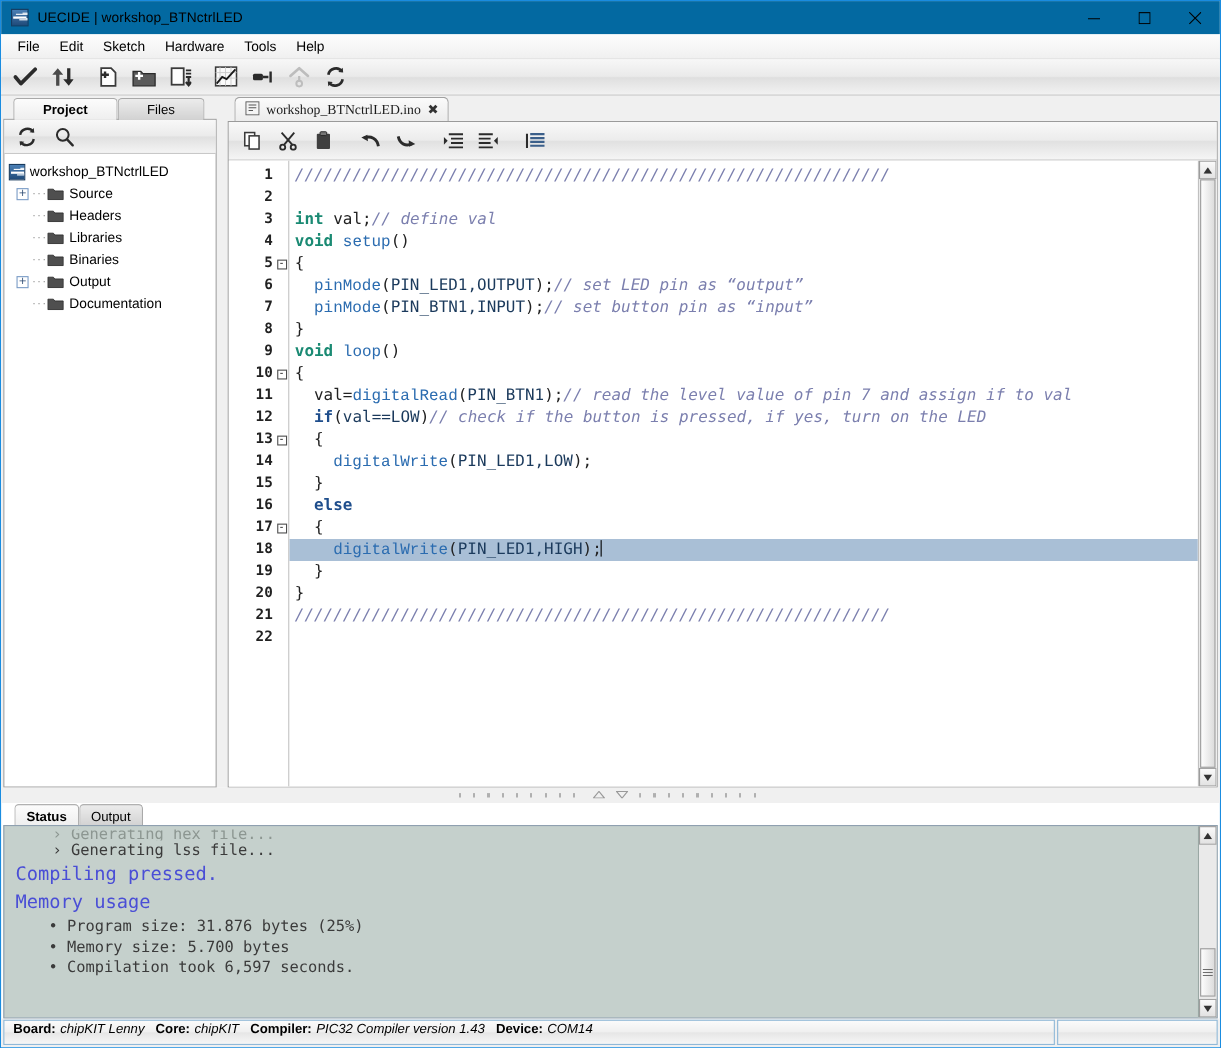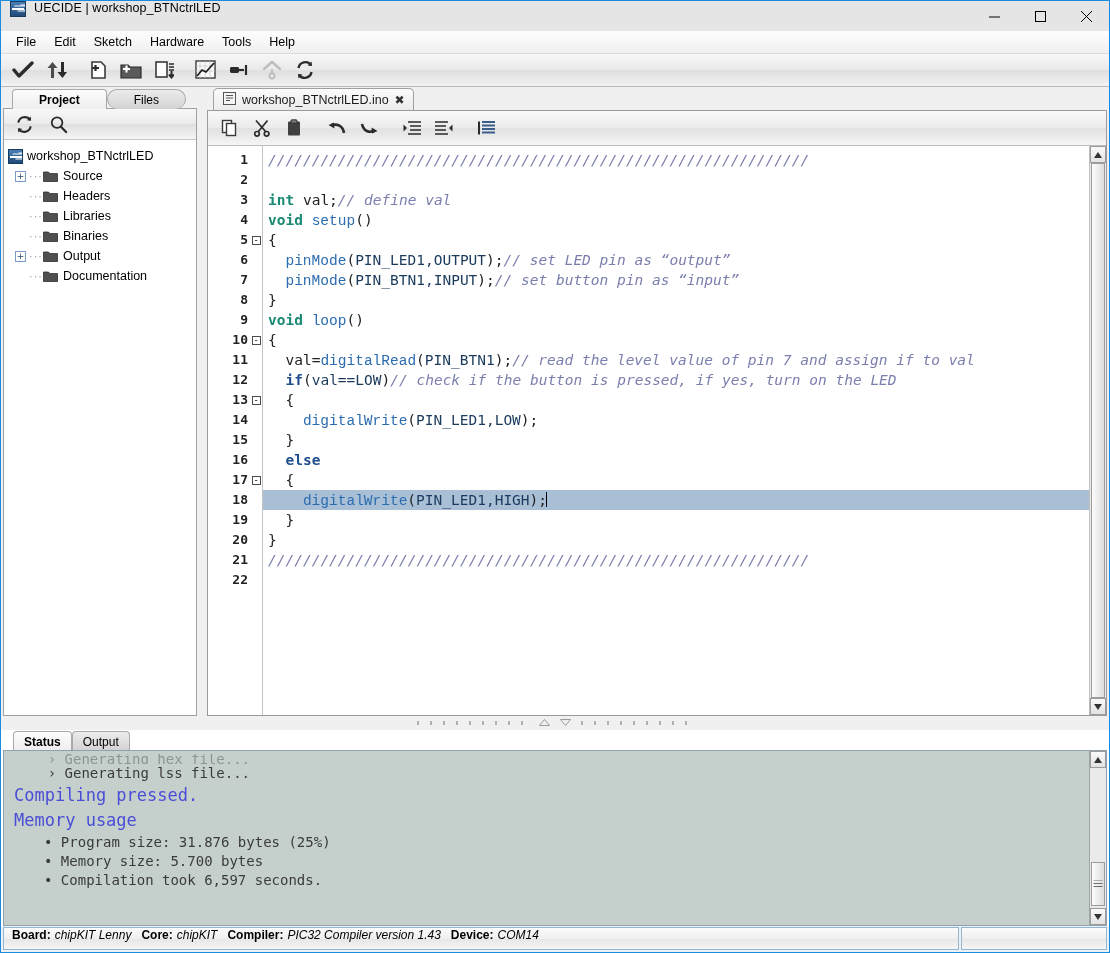--- a/index.html
+++ b/index.html
@@ -5,22 +5,22 @@
   * { box-sizing: border-box; margin: 0; padding: 0; }
   html, body {
     width: 1110px; height: 953px;
     font-family: "Liberation Sans", sans-serif;
     background: #ffffff; overflow: hidden;
   }
   body { display: flex; flex-direction: column; border: 1px solid #1a8ce0; }
 
   
   .titlebar {
-    height: 30px; min-height: 30px; background: #e5e5e5;
-    display: flex; align-items: flex-start; position: relative;
+    height: 30px; min-height: 30px; background: #0369a1;
+    display: flex; align-items: center; position: relative;
   }
   .title-icon {
     width: 16px; height: 16px; margin-left: 9px; margin-right: 8px;
     background: linear-gradient(#4a7fb5, #204b7a);
     border: 1px solid #183a5e; position: relative; overflow: hidden;
   }
   .title-icon::after {
     content: ""; position: absolute; left: 1px; right: 1px; top: 6px; height: 2px;
     background: #ffffff;
     box-shadow: 2px -3px 0 -0.5px #fff, 5px 2px 0 -0.5px #fff, 8px -4px 0 -0.5px #fff, 11px 1px 0 -0.5px #fff;
@@ -57,21 +57,21 @@
   
   .left-panel { width: 194px; min-width: 194px; display: flex; flex-direction: column; }
   .tabstrip { height: 22px; display: flex; align-items: flex-end; padding-left: 9px; }
   .ptab {
     height: 20px; padding: 0 26px; font-size: 12px; display: flex; align-items: center;
     border: 1px solid #a9a9a9; border-bottom: none;
     border-radius: 4px 4px 0 0; background: linear-gradient(#f2f2f2, #d8d8d8);
     color: #000; position: relative;
   }
   .ptab.active { font-weight: bold; background: linear-gradient(#fcfcfc, #eeeeee); z-index: 2; }
-  .ptab:not(.active) { background: linear-gradient(#ececec, #d2d2d2); border-radius: 10px; }
+  .ptab:not(.active) { background: linear-gradient(#ececec, #d2d2d2); }
   .panel-box {
     flex: 1; border: 1px solid #a0a0a0; background: #fff; margin-top: -1px;
     display: flex; flex-direction: column; min-height: 0;
   }
   .panel-tools {
     height: 31px; min-height: 31px; display: flex; align-items: center; gap: 4px;
     padding-left: 5px;
     background: linear-gradient(#f8f8f8 0%, #ebebeb 48%, #e0e0e0 52%, #f4f4f4 100%);
     border-bottom: 1px solid #c8c8c8;
   }
@@ -100,21 +100,21 @@
   .tree-label { color: #000; }
 
   
   .right-panel { flex: 1; display: flex; flex-direction: column; min-width: 0; margin-left: 10px; }
   .etabstrip { height: 24px; display: flex; align-items: flex-end; padding-left: 6px; }
   .etab {
     height: 23px; padding: 0 8px 0 9px; display: flex; align-items: center; gap: 6px;
     font-size: 12.5px; border: 1px solid #a0a0a0; border-bottom: none;
     border-radius: 5px 5px 0 0; background: linear-gradient(#fbfbfb, #ebebeb);
   }
-  .etab .fname { color: #1b1b1b; }
+  .etab .fname { color: #1b1b1b; font-family: Liberation Serif, serif; }
   .tab-close { font-size: 12px; font-weight: bold; color: #333; font-family: "DejaVu Sans", sans-serif; }
   .editor-box {
     flex: 1; border: 1px solid #9a9a9a; background: #fff; margin-top: -1px;
     display: flex; flex-direction: column; min-height: 0;
   }
   .editor-tools {
     height: 35px; min-height: 35px; display: flex; align-items: center; gap: 3px; padding-left: 7px;
     background: linear-gradient(#f8f8f8 0%, #ececec 48%, #e1e1e1 52%, #f5f5f5 100%);
     border-bottom: 1px solid #bdbdbd;
   }

